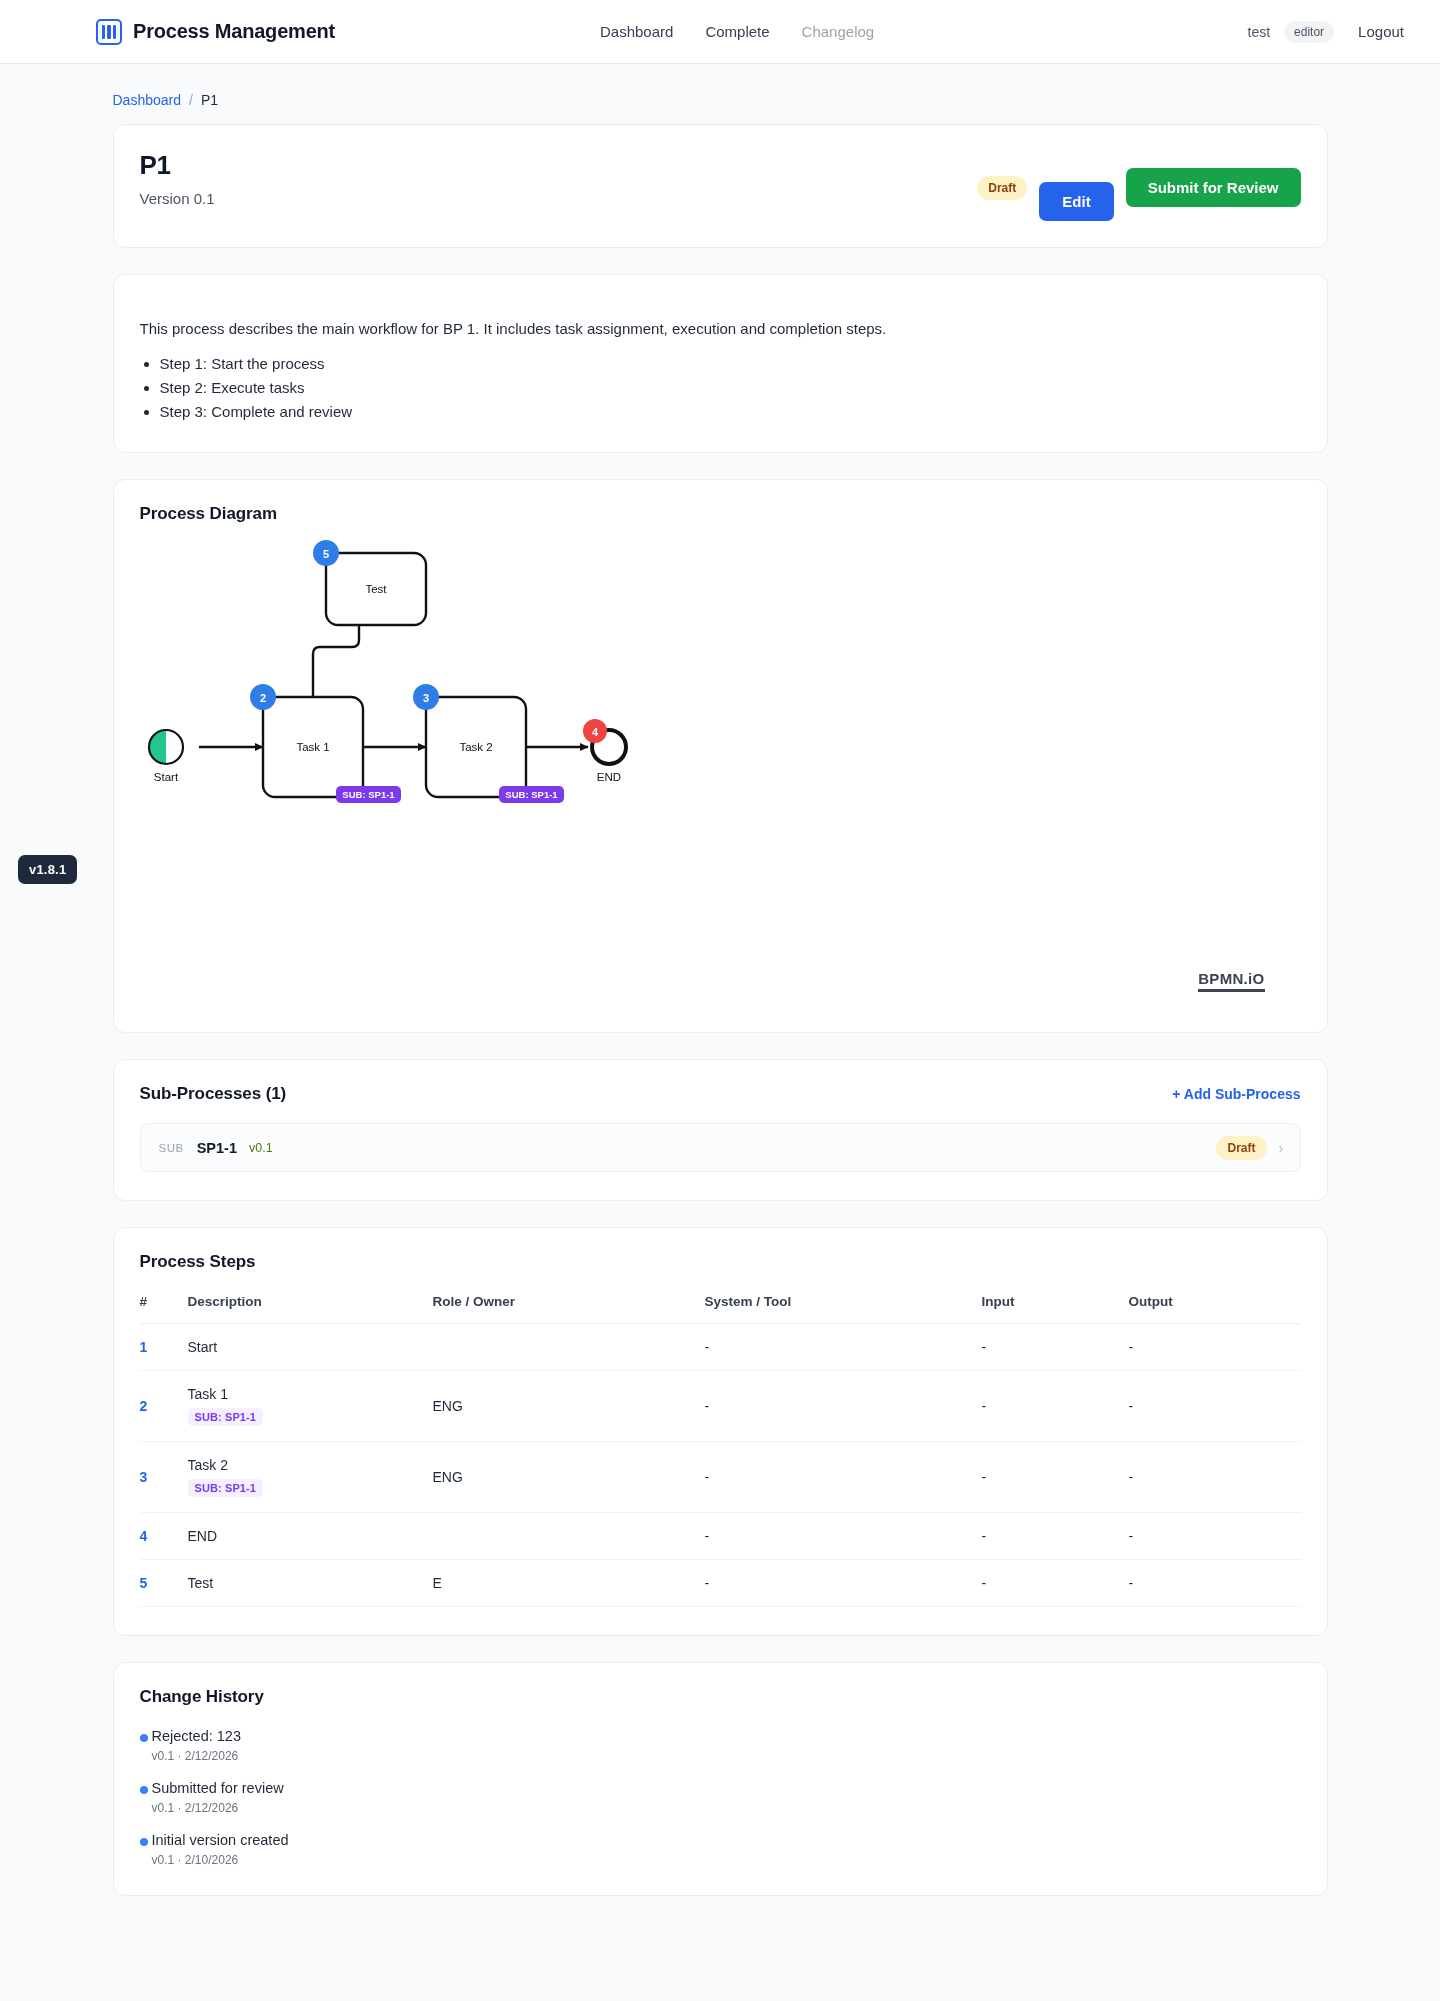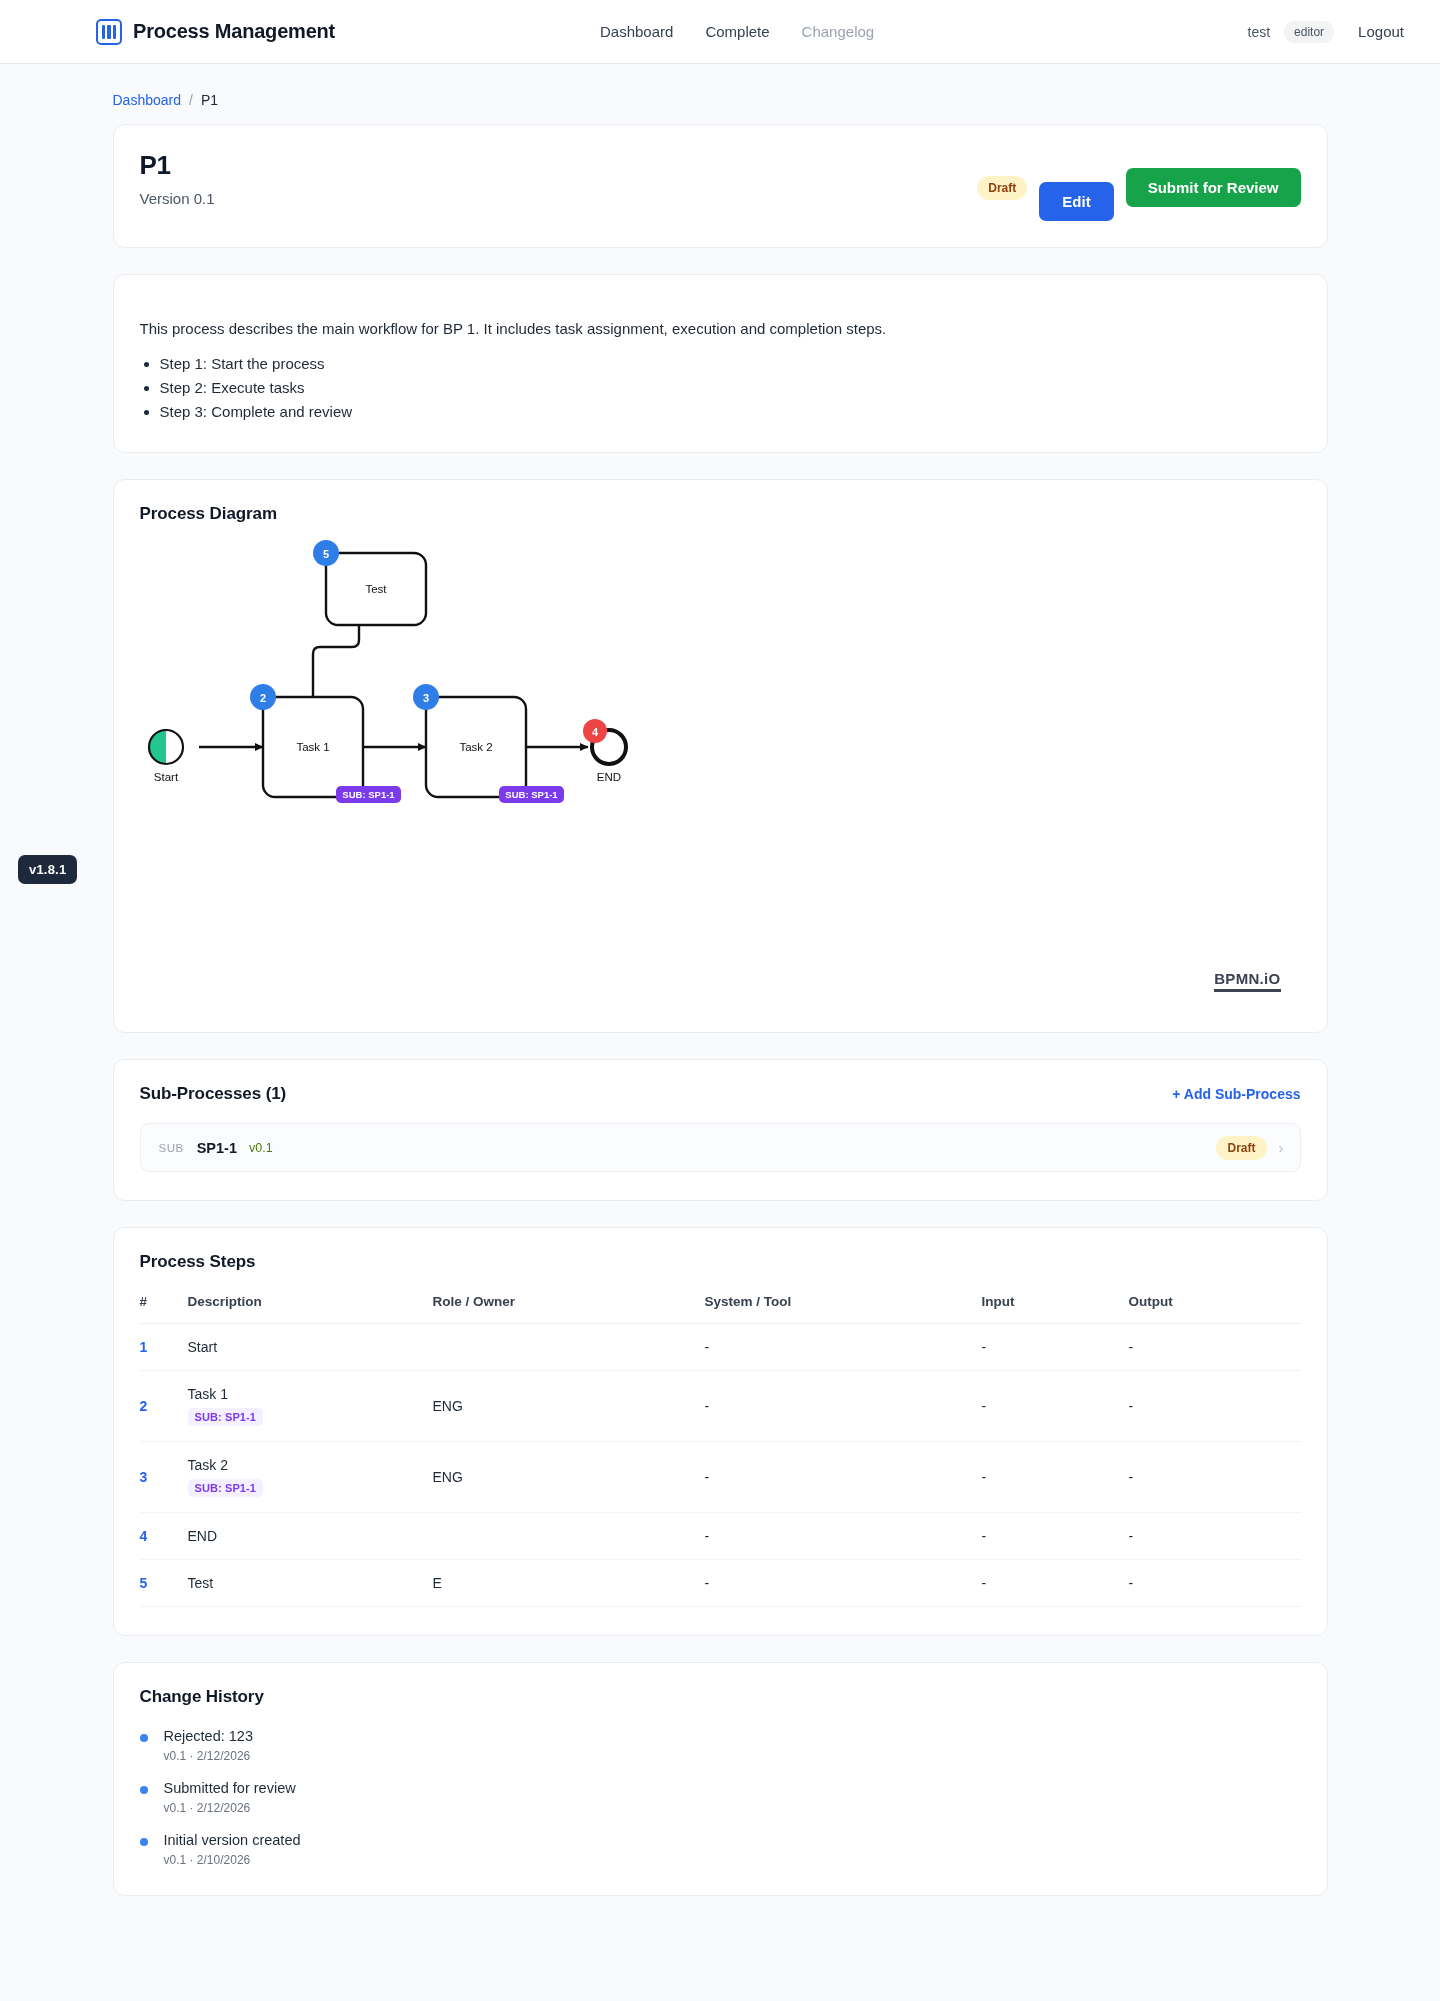--- a/index.html
+++ b/index.html
@@ -145,21 +145,21 @@
     line-height: 1.5;
   }
   .overview-list { margin: 11px 0 0 20px; }
   .overview-list li {
     font-size: 15px;
     color: #1f2937;
     line-height: 1.62;
   }
 
   
-  .diagram-card { padding: 24px 10px 20px 26px; }
+  .diagram-card { padding: 24px 26px 20px 26px; }
   .diagram-canvas {
     position: relative;
     height: 480px;
     margin-top: 8px;
     overflow: hidden;
   }
   .bpmn-watermark {
     position: absolute;
     right: 36px;
     bottom: 20px;
@@ -232,21 +232,21 @@
     font-size: 11px;
     font-weight: 600;
     border-radius: 5px;
     padding: 3px 7px;
     letter-spacing: 0.1px;
   }
   .dash { color: #6b7280; }
 
   
   .history-list { margin-top: 20px; }
-  .history-item { display: flex; gap: 16px; margin-bottom: 16px; }
+  .history-item { display: flex; gap: 4px; margin-bottom: 16px; }
   .history-item:last-child { margin-bottom: 0; }
   .hist-dot {
     width: 8px; height: 8px;
     border-radius: 50%;
     background: #3b82f6;
     margin-top: 7px;
     flex: none;
   }
   .hist-label { font-size: 14.5px; color: #1f2937; }
   .hist-meta { font-size: 12px; color: #6b7280; margin-top: 4px; }

